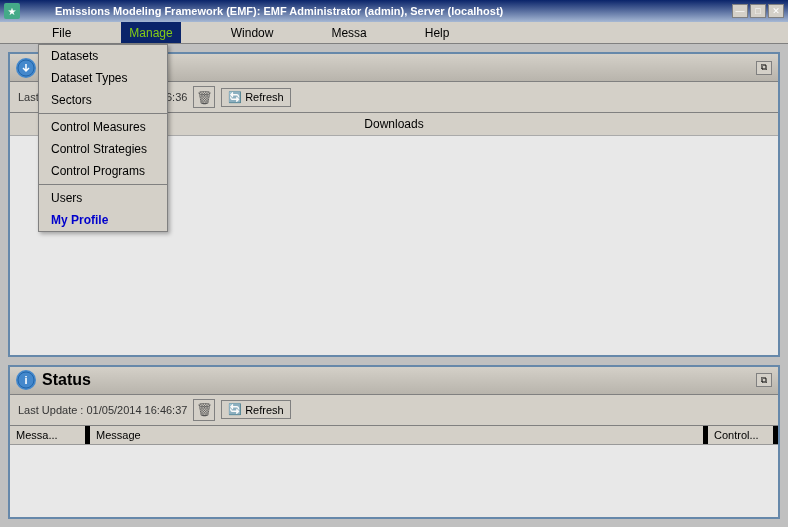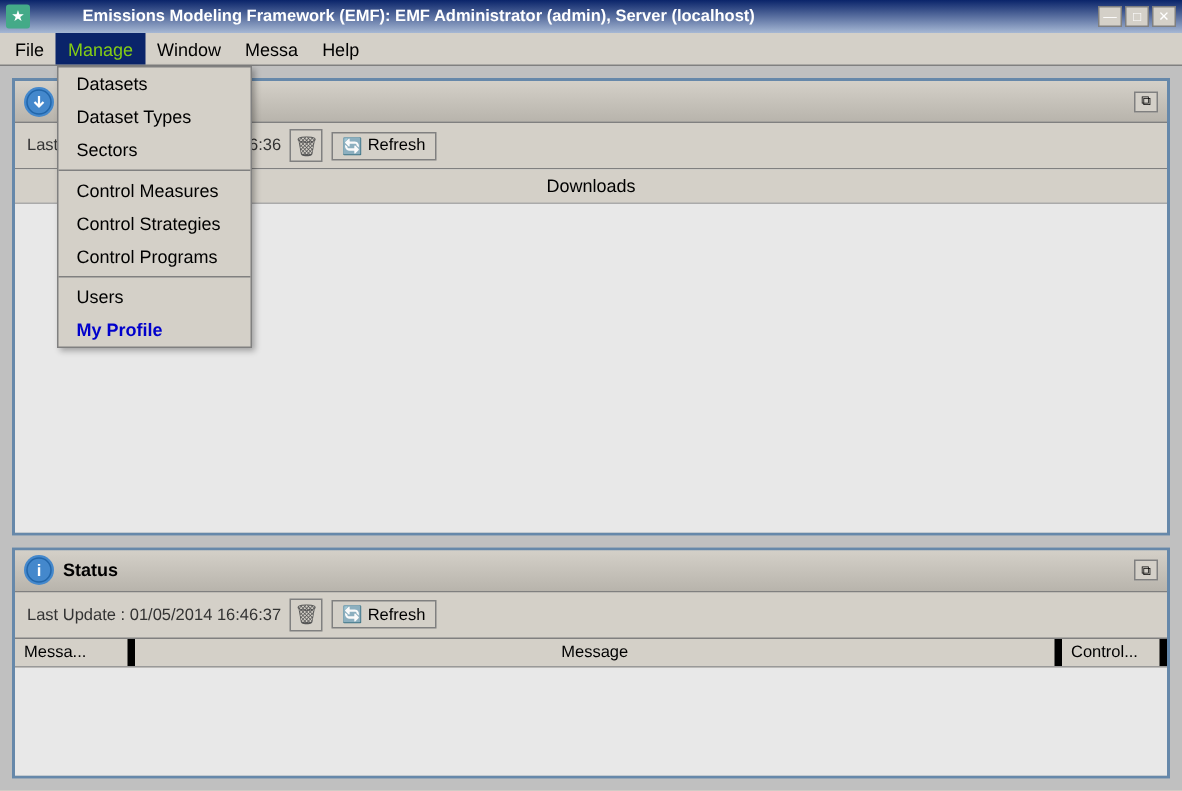--- a/index.html
+++ b/index.html
@@ -70,20 +70,21 @@
       padding: 0 2px;
       position: relative;
       z-index: 100;
     }
     .menu-item {
       padding: 2px 8px;
       cursor: pointer;
       height: 100%;
       display: flex;
       align-items: center;
+      margin-left: 42px;
     }
     .menu-item:hover, .menu-item.active {
       background: #0a246a;
       color: white;
     }
     .menu-item.active {
       background: #0a246a;
       color: #84cc16;
     }
 
@@ -151,21 +152,21 @@
       background: #4488cc;
       border-radius: 50%;
       display: flex;
       align-items: center;
       justify-content: center;
       font-size: 10px;
       color: white;
     }
     .panel-title {
       font-weight: bold;
-      font-size: 12px;
+      font-size: 16px;
     }
     .panel-restore-btn {
       margin-left: auto;
       width: 16px;
       height: 14px;
       background: #d4d0c8;
       border: 1px solid #808080;
       font-size: 9px;
       display: flex;
       align-items: center;
@@ -235,21 +236,21 @@
       background: #d4d0c8;
       border-bottom: 1px solid #999;
     }
     .status-col {
       padding: 3px 6px;
       border-right: 5px solid #000000;
       font-weight: normal;
       font-size: 11px;
     }
     .col-messa { width: 80px; }
-    .col-message { flex: 1; text-align: center; }
+    .col-message { flex: 1; text-align: left; }
     .col-timest { width: 70px; }
 
     
     .downloads-panel {
       flex: 2;
     }
     .status-panel {
       flex: 1;
       min-height: 140px;
     }

